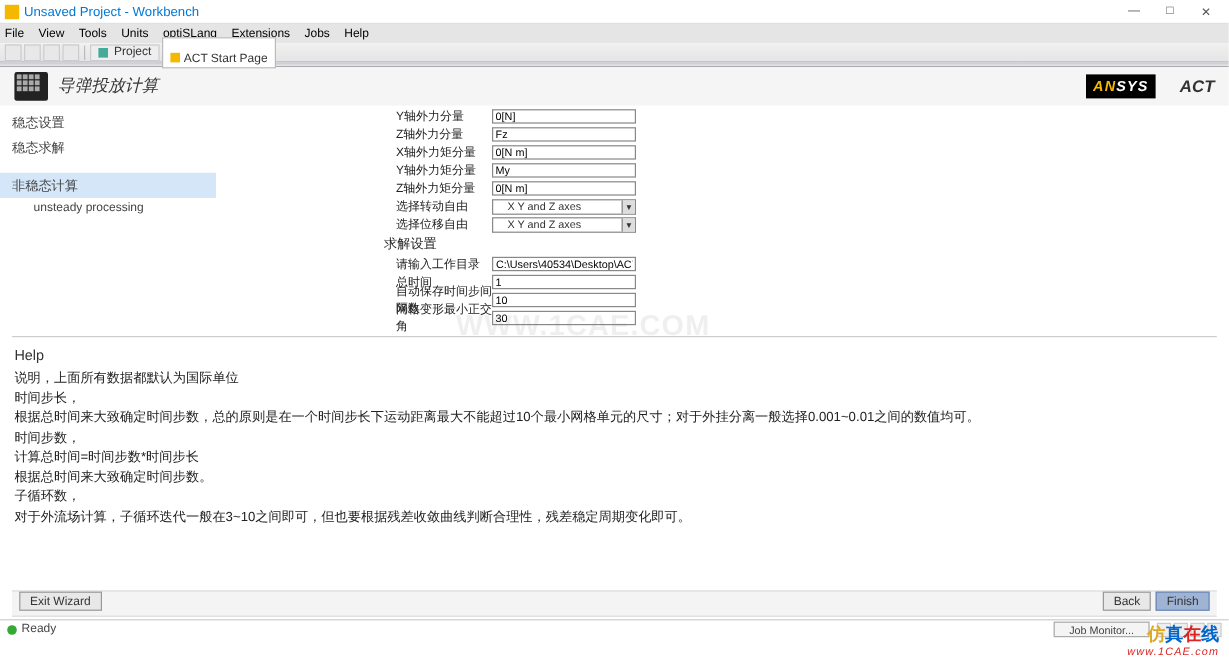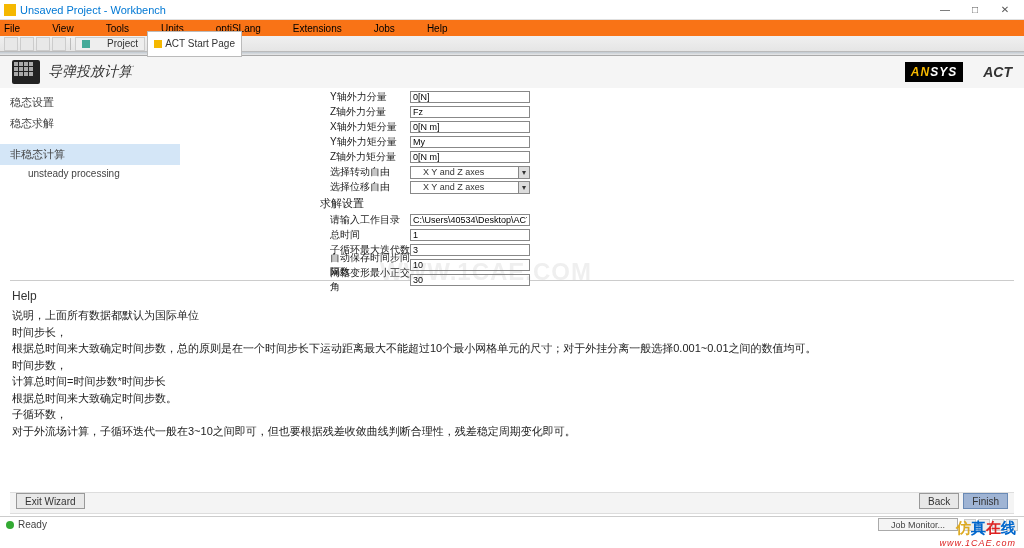--- a/index.html
+++ b/index.html
@@ -6,30 +6,30 @@
 body { font-family: "Microsoft YaHei", Arial, sans-serif; font-size: 11px; background: #fff; color: #333; width: 1024px; height: 548px; overflow: hidden; position: relative; }
 
 
 .titlebar { height: 20px; background: #fff; border-bottom: 1px solid #e0e0e0; display: flex; align-items: center; padding: 0 4px; }
 .titlebar .app-icon { width: 12px; height: 12px; background: #f5b800; margin-right: 4px; }
 .titlebar .title { color: #0078d4; font-size: 11px; flex: 1; }
 .titlebar .win-controls { display: flex; gap: 0; }
 .titlebar .win-controls span { width: 30px; height: 18px; display: flex; align-items: center; justify-content: center; font-size: 10px; color: #555; }
 
 
-.menubar { height: 16px; background: #f97316; display: flex; align-items: center; padding: 0 4px; font-size: 10px; color: #000; gap: 20px; }
+.menubar { height: 16px; background: #e5e5e5; display: flex; align-items: center; padding: 0 4px; font-size: 10px; color: #000; }
 .menubar span { margin-right: 12px; cursor: pointer; }
 
 
 .toolbar { height: 16px; background: linear-gradient(#f0f0f0,#e5e5e5); border-bottom: 1px solid #bbb; display: flex; align-items: center; padding: 0 4px; gap: 2px; }
 .toolbar .tb-btn { width: 14px; height: 14px; background: #e8e8e8; border: 1px solid #ccc; }
 .toolbar .sep { width:1px; height:12px; background:#bbb; margin:0 2px;}
-.toolbar .proj-btn { height: 14px; padding: 0 6px; background: #eee; border: 1px solid #ccc; display:flex; align-items:center; font-size:10px; gap:17px;}
+.toolbar .proj-btn { height: 14px; padding: 0 6px; background: #eee; border: 1px solid #ccc; display:flex; align-items:center; font-size:10px; gap:5px;}
 .toolbar .proj-btn .picon{width:8px;height:8px;background:#4a9;}
-.toolbar .tab-btn { height: 14px; padding: 12px 6px; background: #fff; border: 1px solid #bbb; display:flex; align-items:center; font-size:10px; gap:3px;}
+.toolbar .tab-btn { height: 14px; padding: 12px 6px; background: #fff; border: 1px solid #bbb; display:flex; font-size:10px; gap:3px;}
 .toolbar .tab-btn .aicon{width:8px;height:8px;background:#f5b800;}
 
 
 .grad { height: 4px; background: linear-gradient(#c0c8d0, #e8e8e8); border-bottom:1px solid #aaa;}
 
 
 .header { height: 32px; background: #f5f5f5; display: flex; align-items: center; padding: 0 12px; font-style: italic; }
 .header .calc-icon { width: 28px; height: 24px; background: #222; border-radius: 2px; display:grid; grid-template-columns:repeat(4,4px); grid-template-rows:repeat(3,4px); gap:1px; padding:2px; margin-right:8px;}
 .header .calc-icon i{background:#aaa;}
 .header .title { font-size: 14px; color: #333; flex:1;}
@@ -189,24 +189,20 @@
           </div>
         </div>
       <div class="section-h">求解设置</div>
       <div class="form-row">
           <div class="lbl">请输入工作目录</div>
           <input class="inp" value="C:\Users\40534\Desktop\ACT\CFX6dof" style="">
         </div>
       <div class="form-row">
           <div class="lbl">总时间</div>
           <input class="inp" value="1" style="">
-        </div>
-      <div class="form-row">
-          <div class="lbl">子循环最大迭代数</div>
-          <input class="inp" value="3" style="">
         </div>
       <div class="form-row">
           <div class="lbl">自动保存时间步间隔数</div>
           <input class="inp" value="10" style="">
         </div>
       <div class="form-row">
           <div class="lbl">网格变形最小正交角</div>
           <input class="inp" value="30" style="">
         </div>
     </div>

